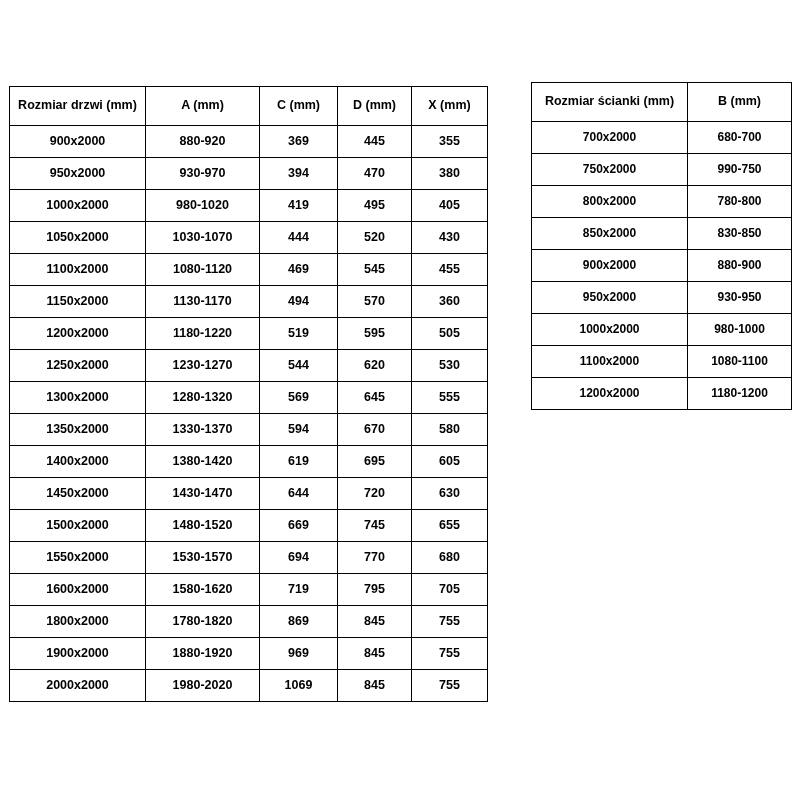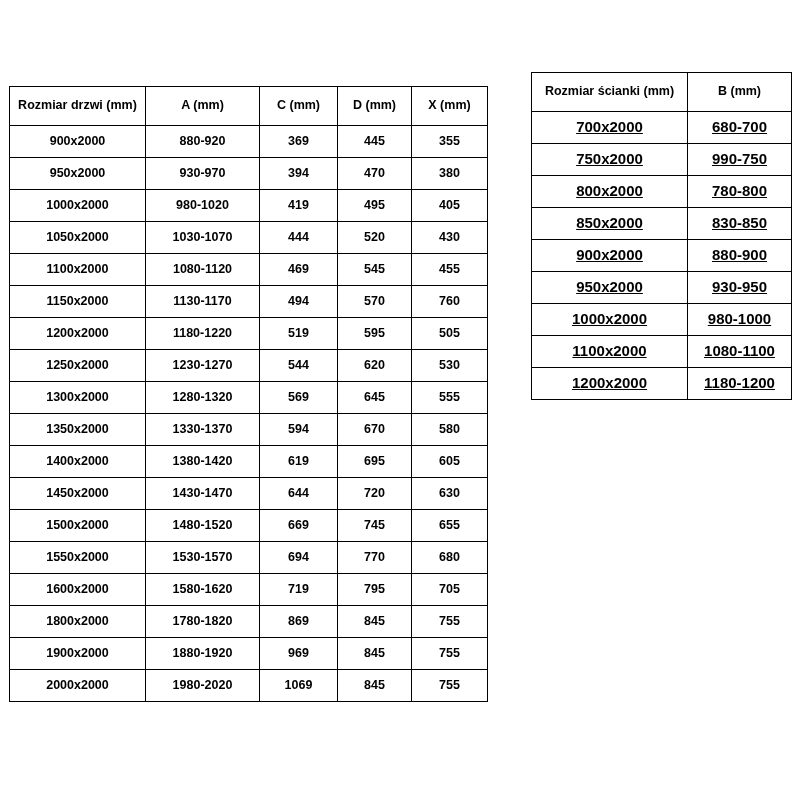--- a/index.html
+++ b/index.html
@@ -51,32 +51,31 @@
   }
   #doors-table col.c-size  { width: 136px; }
   #doors-table col.c-a     { width: 114px; }
   #doors-table col.c-c     { width: 78px; }
   #doors-table col.c-d     { width: 74px; }
   #doors-table col.c-x     { width: 76px; }
 
   
   #wall-table {
     left: 531px;
-    top: 72px;
+    top: 82px;
     width: 260px;
     border-radius: 16px;
   }
   #wall-table th {
     height: 38px;
     font-size: 12.5px;
   }
   #wall-table td {
     height: 31px;
-    font-size: 15px;
-    text-decoration: underline;
+    font-size: 12px;
   }
   #wall-table col.c-wsize { width: 156px; }
   #wall-table col.c-b     { width: 104px; }
 </style>
 </head>
 <body>
 
 <div class="sheet">
 
   <table class="spec" id="doors-table">
@@ -130,21 +129,21 @@
           <td>1080-1120</td>
           <td>469</td>
           <td>545</td>
           <td>455</td>
         </tr>
         <tr>
           <td>1150x2000</td>
           <td>1130-1170</td>
           <td>494</td>
           <td>570</td>
-          <td>760</td>
+          <td>360</td>
         </tr>
         <tr>
           <td>1200x2000</td>
           <td>1180-1220</td>
           <td>519</td>
           <td>595</td>
           <td>505</td>
         </tr>
         <tr>
           <td>1250x2000</td>

